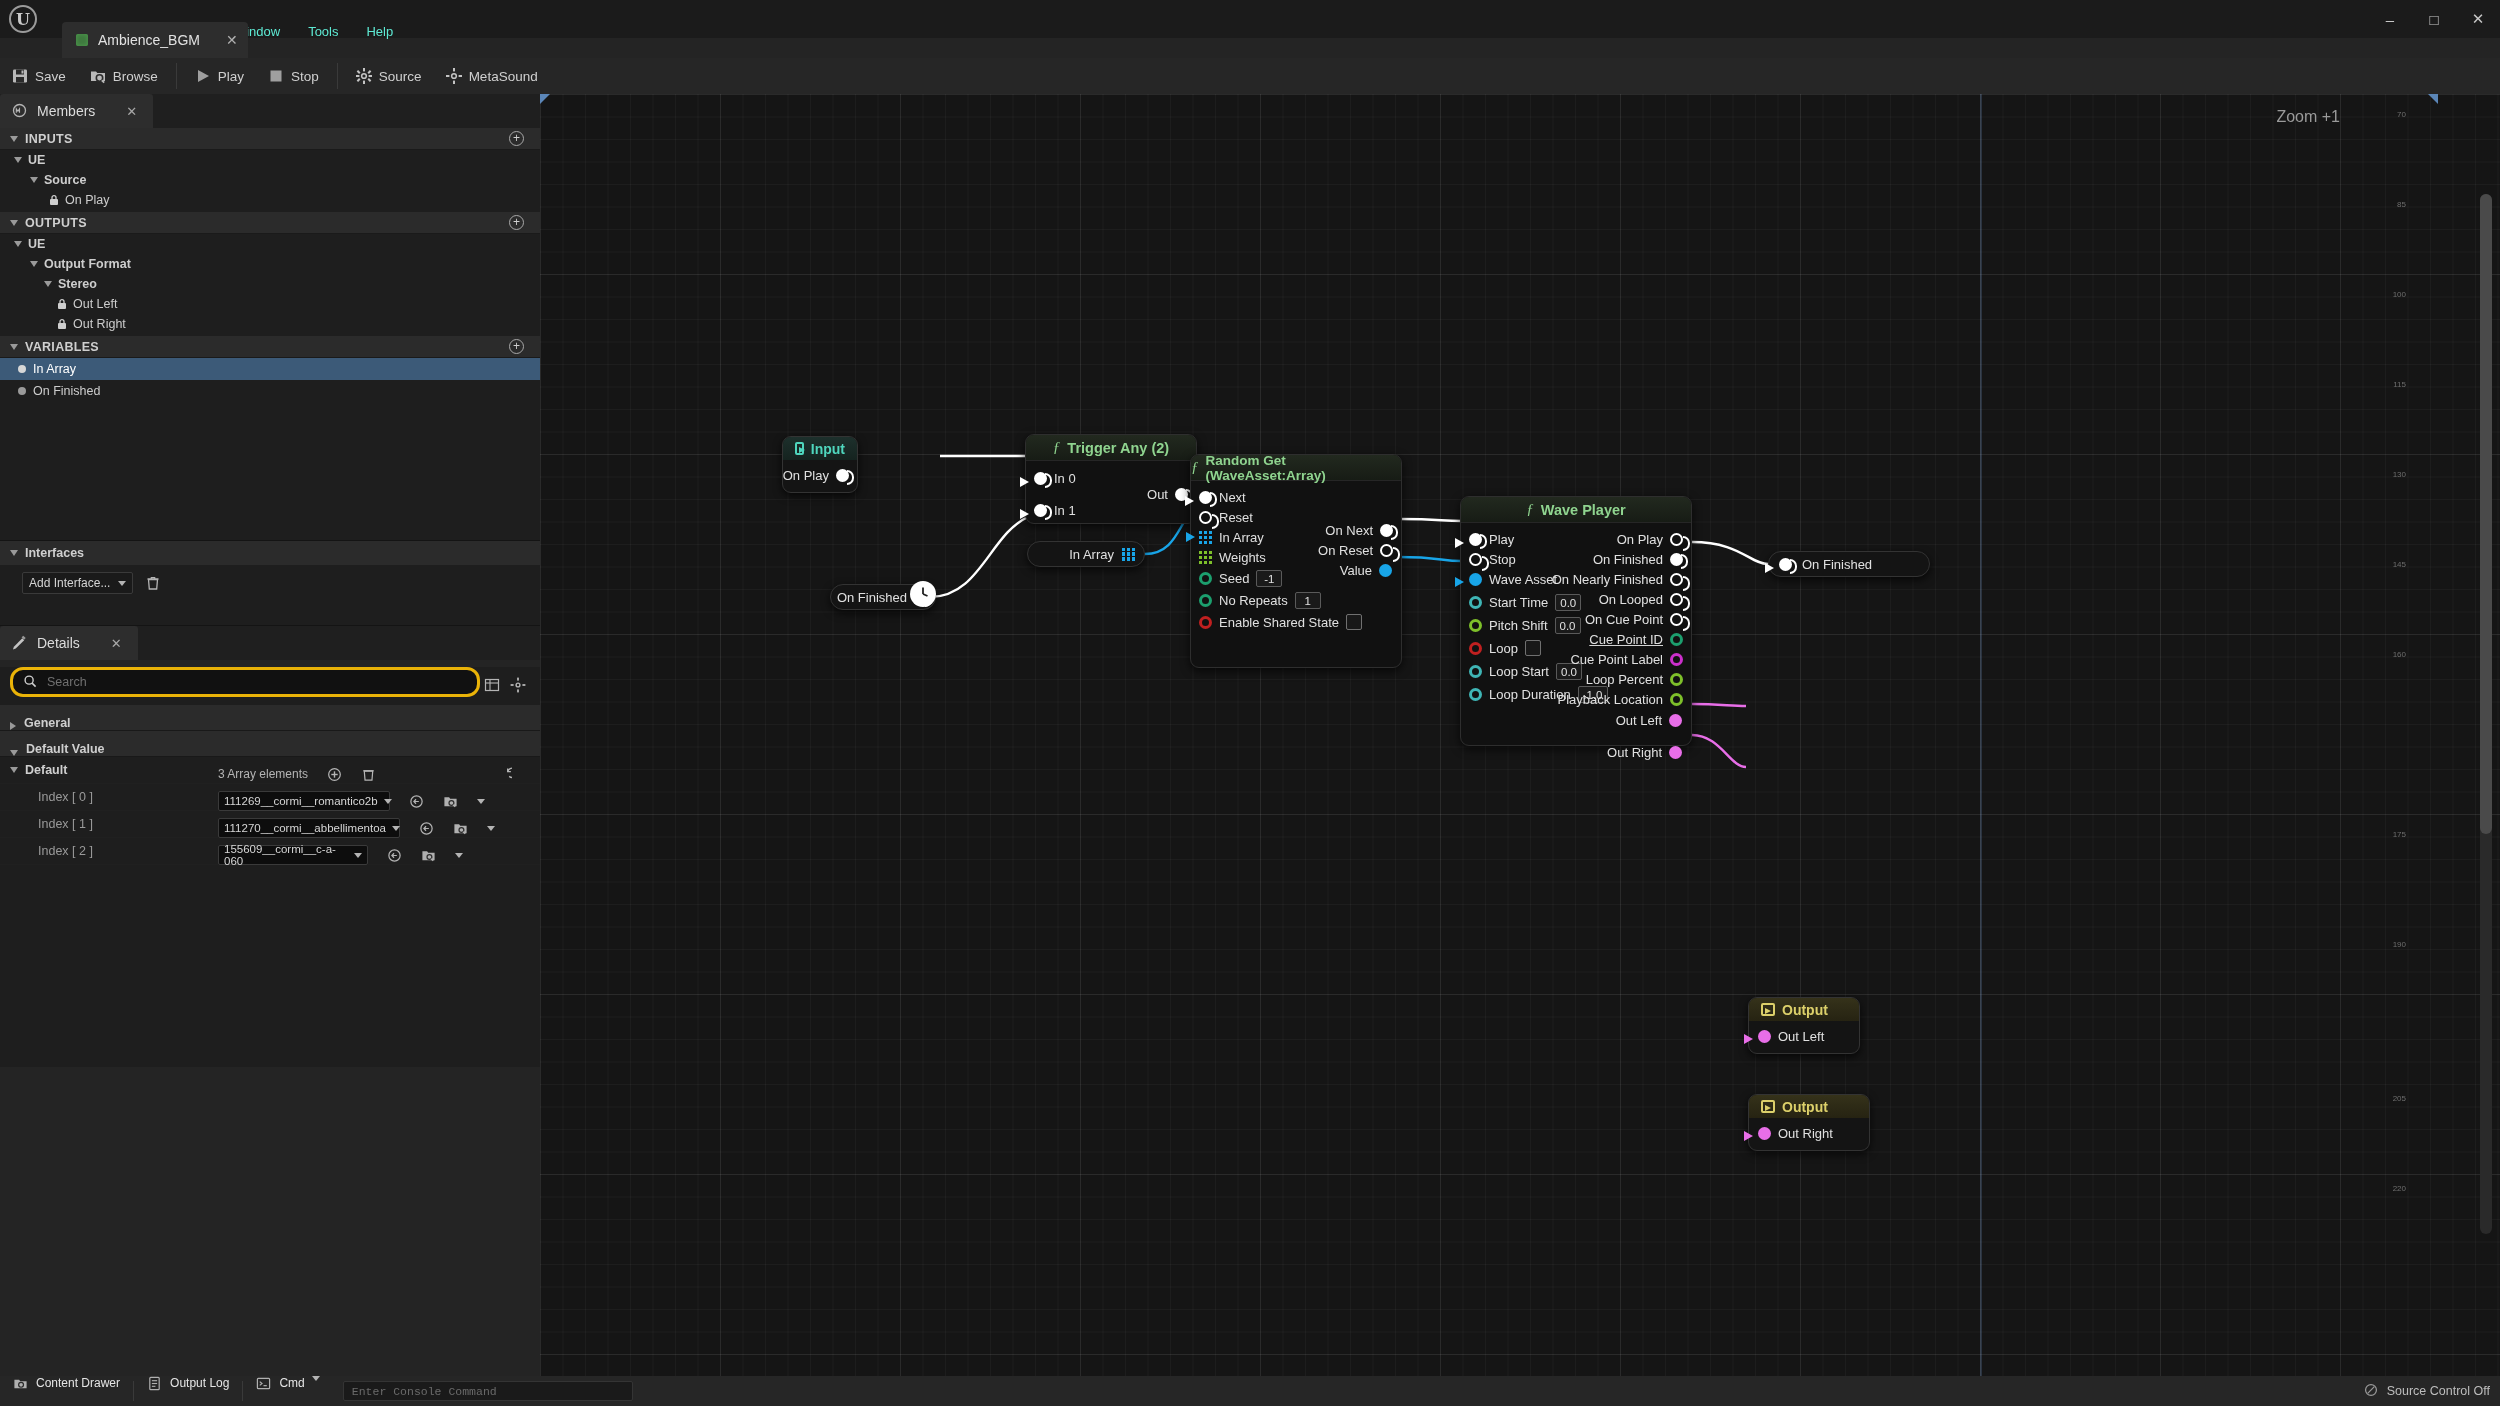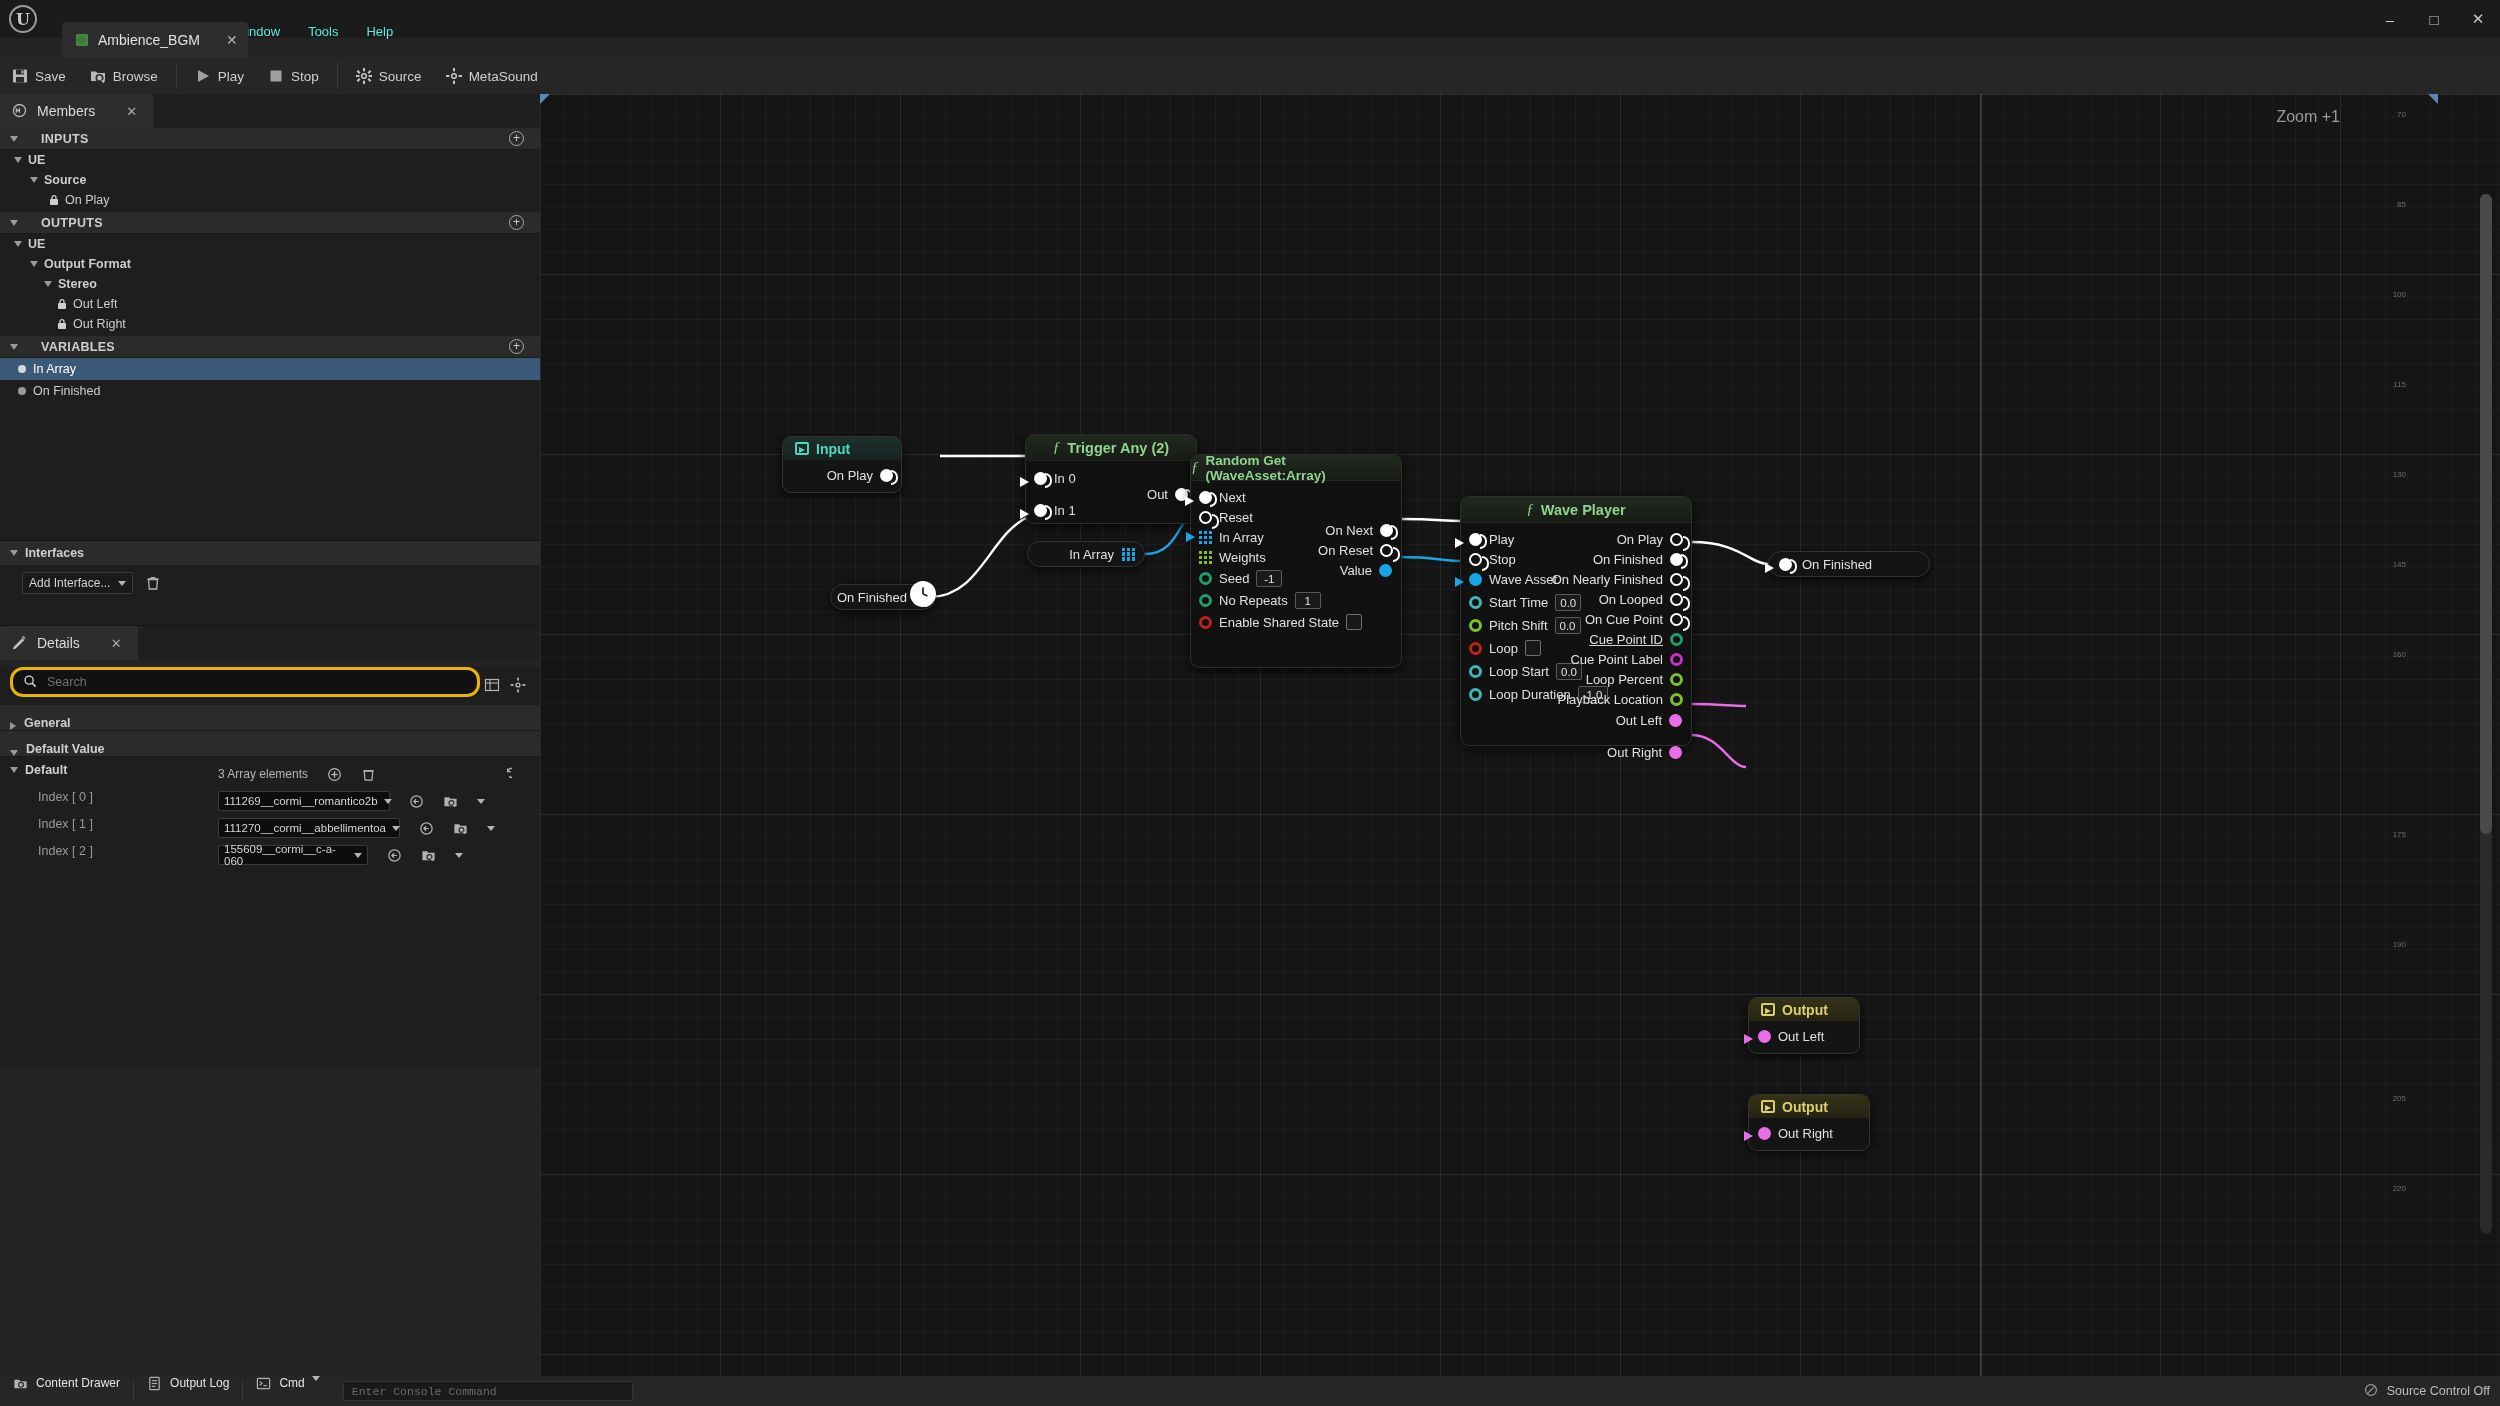--- a/index.html
+++ b/index.html
@@ -38,21 +38,21 @@
 
   
   .leftpanel { position:absolute; left:0; top:94px; width:540px; height:1294px; background:#242424; }
   .panel-tab { height:34px; background:#2d2d2d; display:inline-flex; align-items:center; padding:0 16px 0 12px; gap:9px; border-top-left-radius:3px;border-top-right-radius:3px;}
   .panel-tab .lbl { font-size:14px; color:#dcdcdc; }
   .panel-tab .x { margin-left:22px; font-size:13px; color:#a8a8a8; }
   .panel-tabbar { height:34px; background:#1f1f1f; }
 
   .members-body { background:#1e1e1e; }
   .sect-hdr { height:22px; background:#2b2b2b; display:flex; align-items:center; padding-left:10px; gap:7px; position:relative; border-bottom:1px solid #1a1a1a;}
-  .sect-hdr .t { font-size:12.5px; font-weight:bold; color:#cfcfcf; letter-spacing:.3px;margin-left:16px;}
+  .sect-hdr .t { font-size:12.5px; font-weight:bold; color:#cfcfcf; letter-spacing:.3px;}
   .sect-hdr .plus { position:absolute; right:16px; width:15px;height:15px;border-radius:50%;border:1.5px solid #a8a8a8;color:#cfcfcf;font-size:12px;line-height:12px;text-align:center;}
   .tri { width:0;height:0;border-left:4.5px solid transparent;border-right:4.5px solid transparent;border-top:6px solid #9a9a9a; display:inline-block;}
   .tri.r { border-top:4.5px solid transparent;border-bottom:4.5px solid transparent;border-left:6px solid #9a9a9a;border-right:0;}
   .tree-row { height:20px; display:flex; align-items:center; font-size:12.5px; color:#cdcdcd; }
   .tree-row.sel { background:#3c5a78; color:#fff; }
   .tree-row .bold { font-weight:bold; }
   .lock { width:12px;height:12px;display:inline-block;margin-right:5px;}
   .vdot { width:8px;height:8px;border-radius:50%;background:#d7d7d7;display:inline-block;margin-right:7px;}
 
   .panel-divider { height:1px; background:#141414; }
@@ -572,21 +572,21 @@
 
       <path d="M858 463 C 900 463, 900 467, 922 467" stroke="#18a5e8" stroke-width="2.4" fill="none"></path>
 
       <path d="M1152 448 C 1200 448, 1210 470, 1228 470" stroke="#ffffff" stroke-width="2.4" fill="none"></path>
 
       <path d="M1152 610 C 1180 610, 1190 612, 1206 612" stroke="#e86ee8" stroke-width="2.4" fill="none"></path>
 
       <path d="M1152 641 C 1180 641, 1190 673, 1206 673" stroke="#e86ee8" stroke-width="2.4" fill="none"></path>
     </svg>
 
-    <div class="ionode in" style="left:242px; top:342px; width:120px;">
+    <div class="ionode in" style="left:242px; top:342px; width:76px;">
       <div class="hdr">
         <span class="boxicon" style="color:#4fd6bd;"></span>
         <span class="t">Input</span>
       </div>
       <div class="nbody" style="height:32px;position:relative;">
         <div class="pin-out" style="right:8px; top:8px;">
           <span class="ptrig"></span>
           <span class="plabel">On Play</span>
         </div>
       </div>

